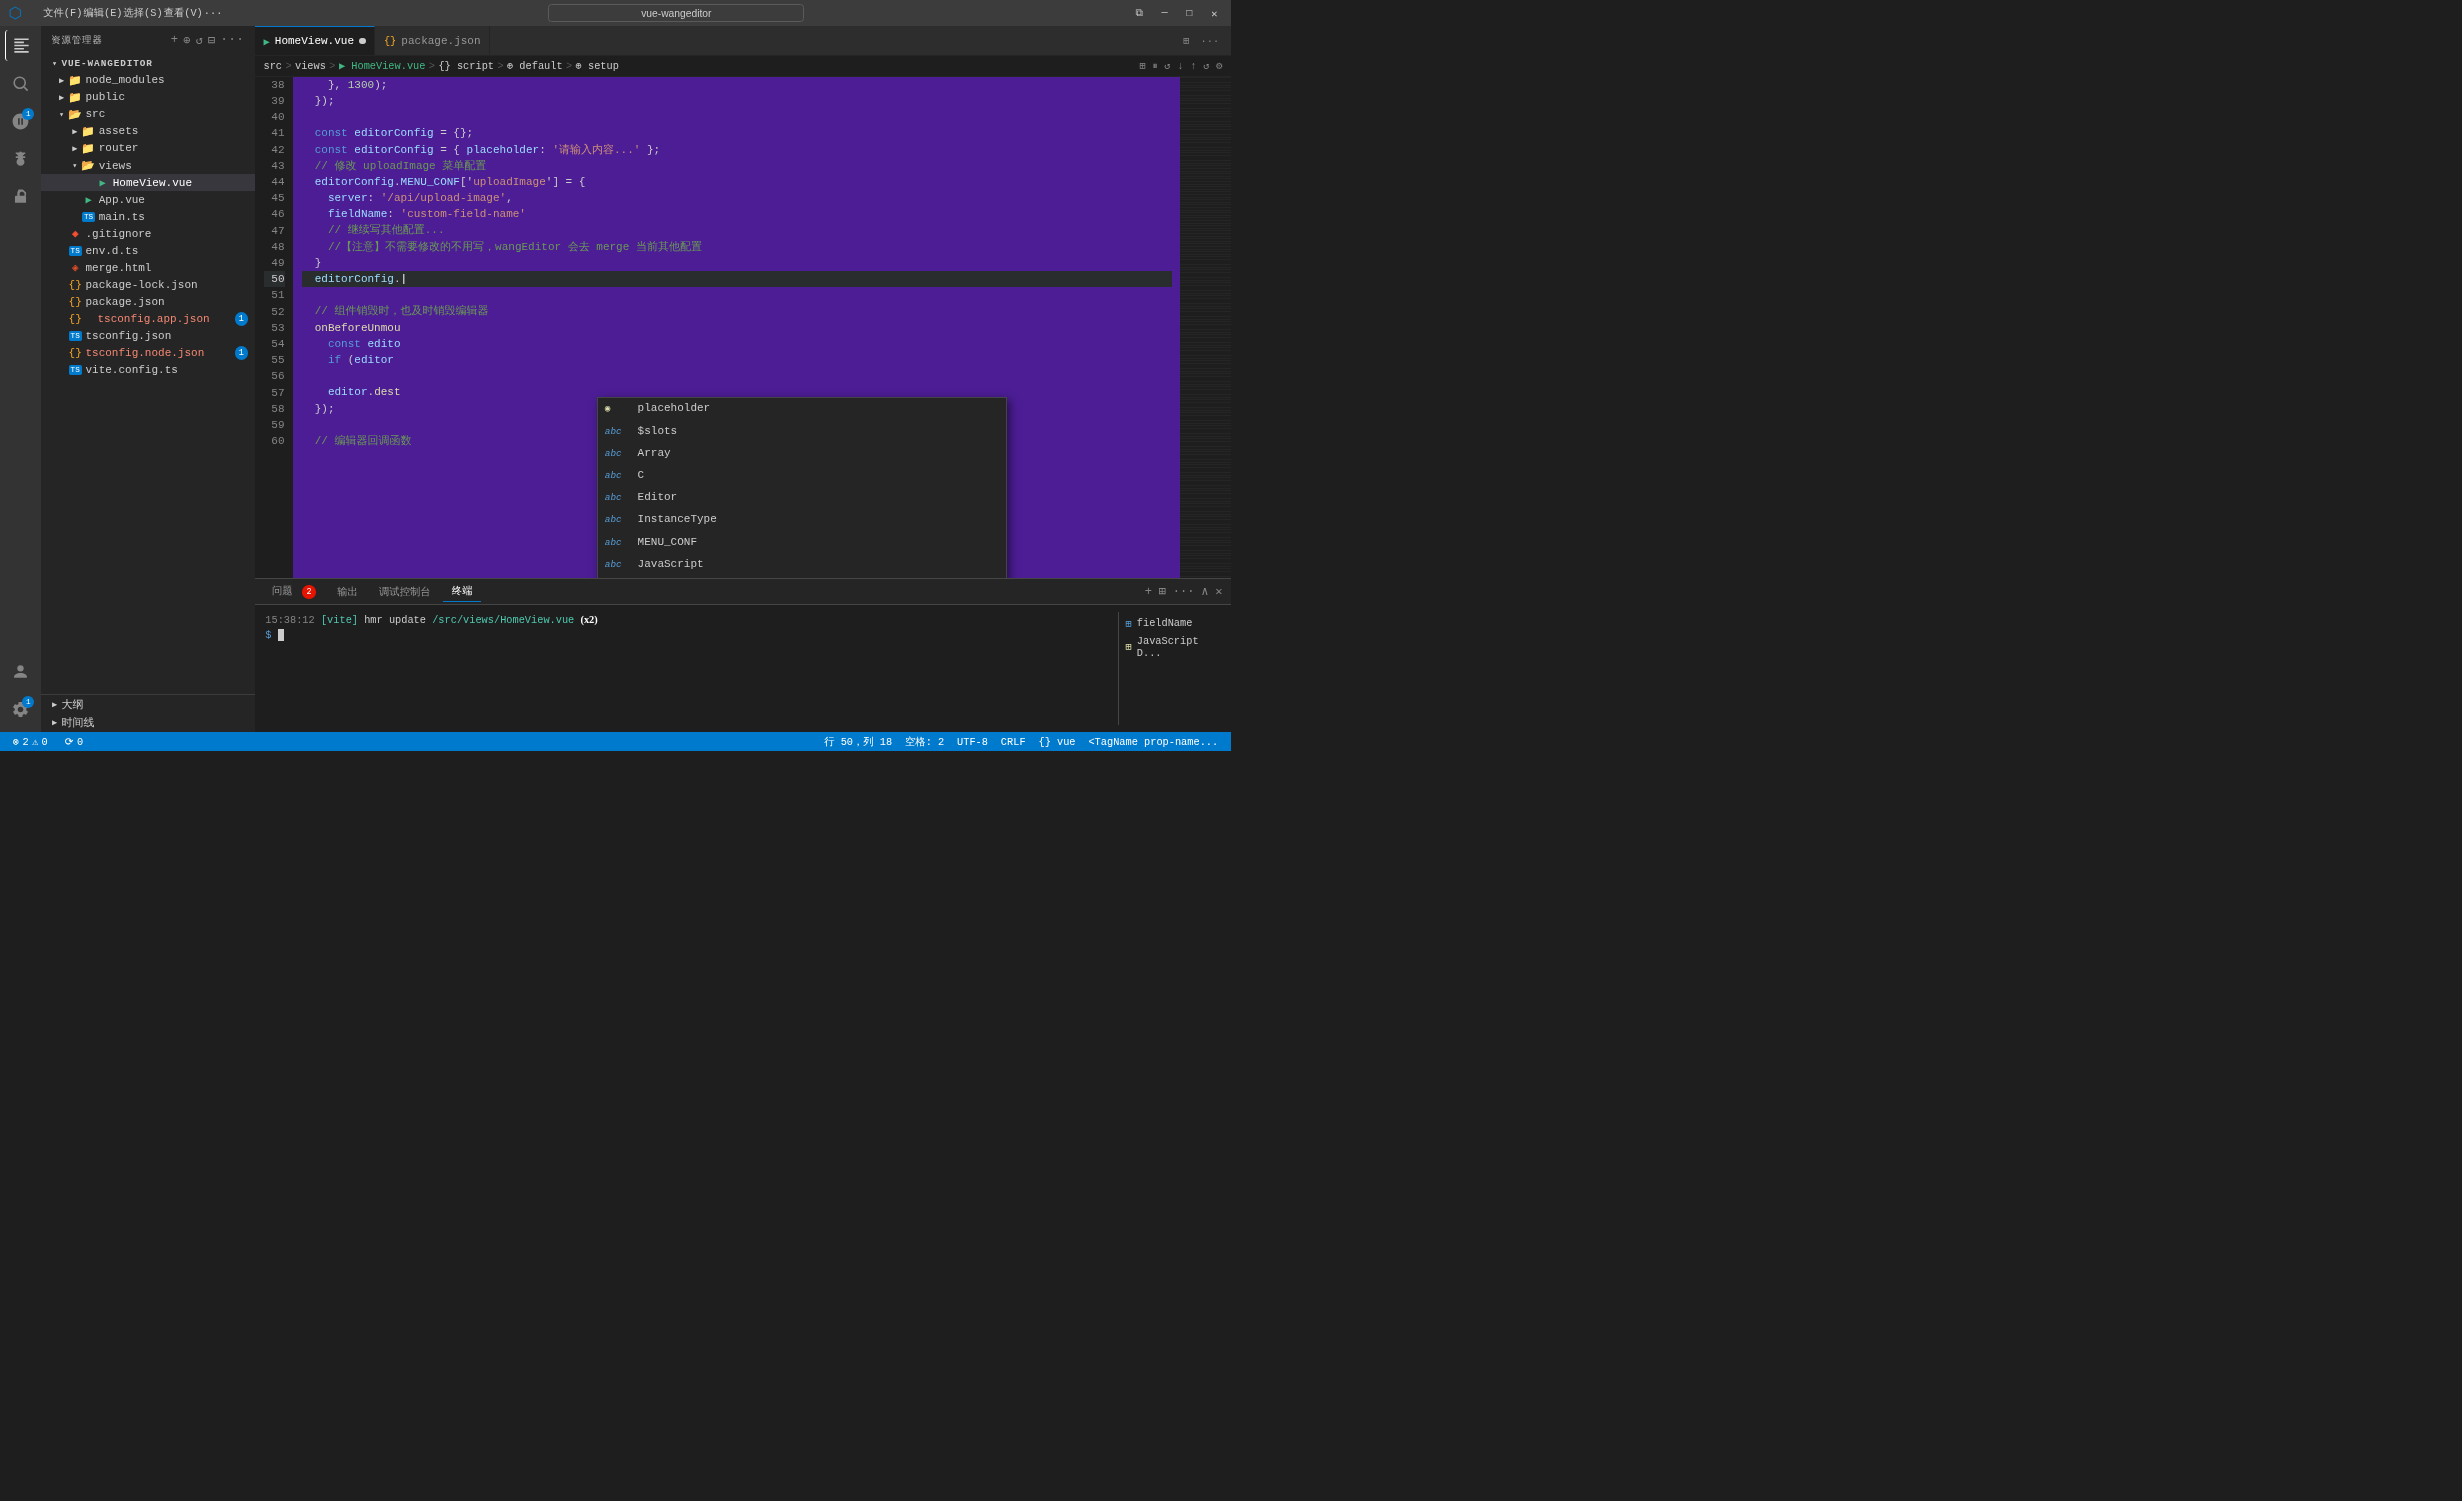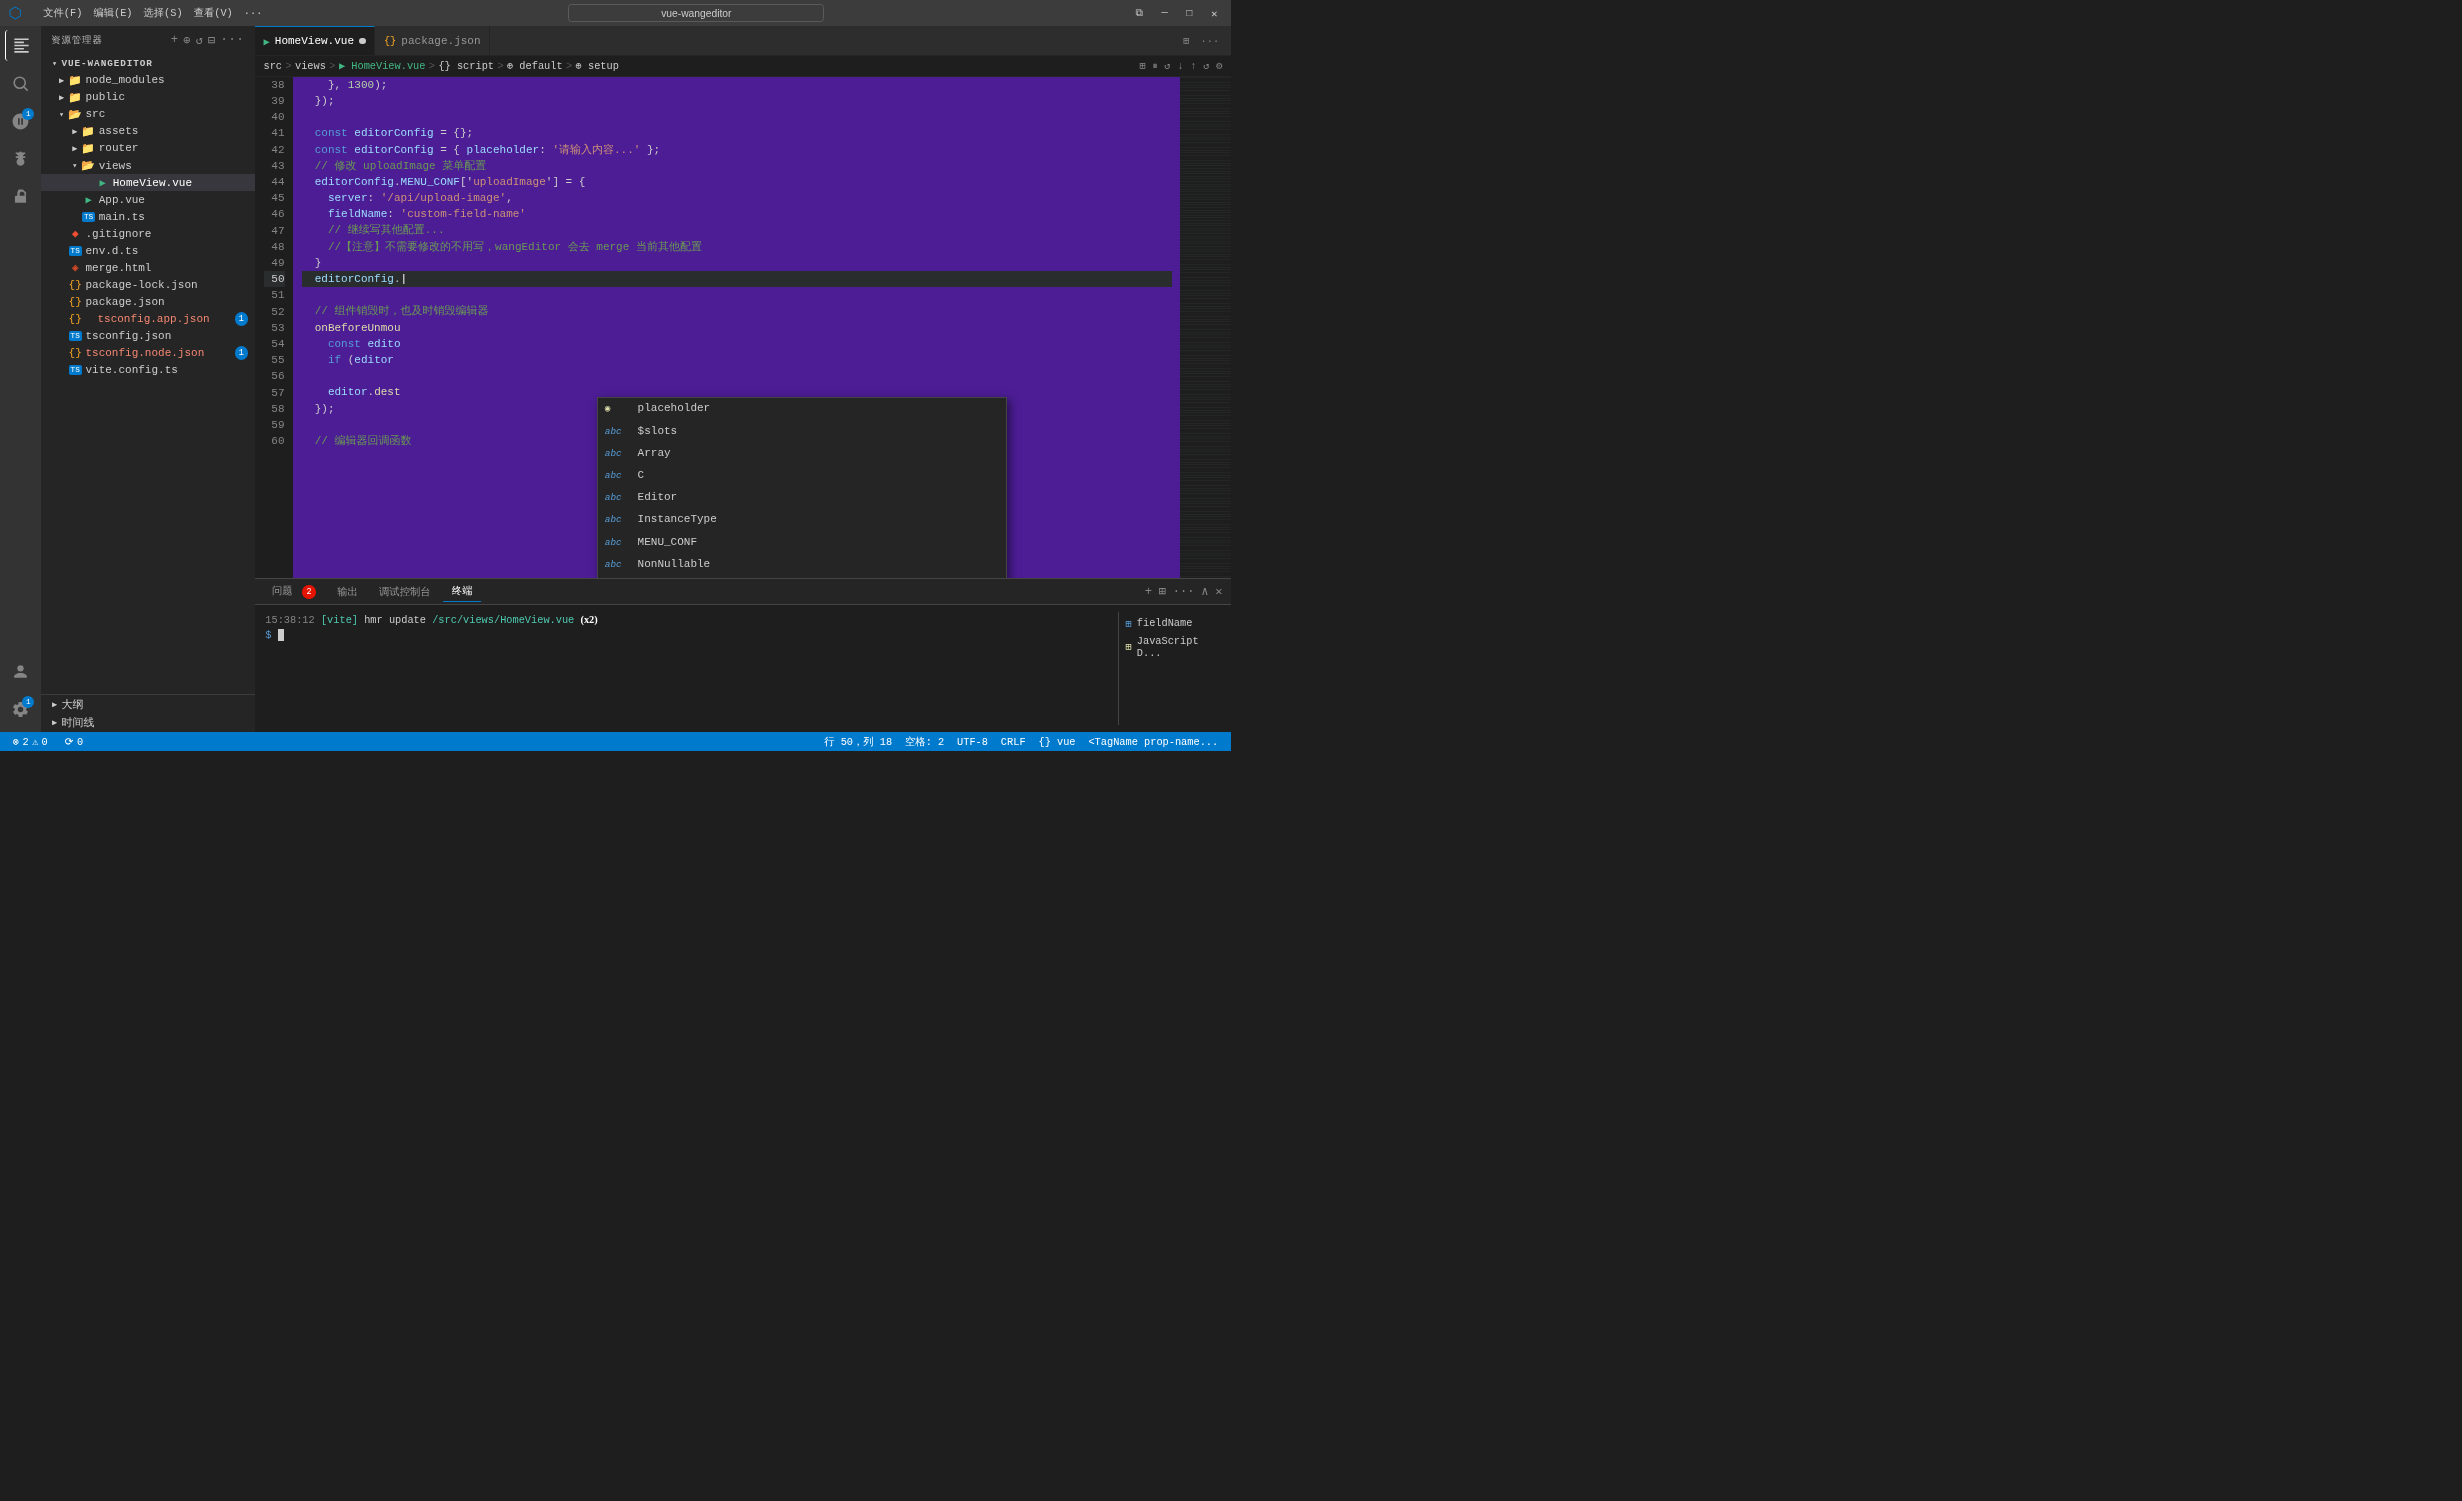--- a/index.html
+++ b/index.html
@@ -20,21 +20,21 @@
       background: #3c3c3c;
       height: 26px;
       display: flex;
       align-items: center;
       padding: 0 8.5px;
       gap: 17px;
       flex-shrink: 0;
     }
     .title-bar-menu {
       display: flex;
-      gap: 11px;
+      gap: 1px;
       align-items: center;
     }
     .title-bar-logo {
       color: #007acc;
       font-size: 13.7px;
       margin-right: 4.3px;
     }
     .title-bar-menu-item {
       color: #cccccc;
       font-size: 10.3px;
@@ -823,21 +823,21 @@
           <div class="autocomplete-item">
             <span class="ac-kind">abc</span>
             <span class="ac-label">InstanceType</span>
           </div>
           <div class="autocomplete-item">
             <span class="ac-kind">abc</span>
             <span class="ac-label">MENU_CONF</span>
           </div>
           <div class="autocomplete-item">
             <span class="ac-kind">abc</span>
-            <span class="ac-label">NonNullable</span>
+            <span class="ac-label">JavaScript</span>
           </div>
           <div class="autocomplete-item">
             <span class="ac-kind">abc</span>
             <span class="ac-label">Omit</span>
           </div>
 
         </div>
       </div>
 
       <div class="minimap">

